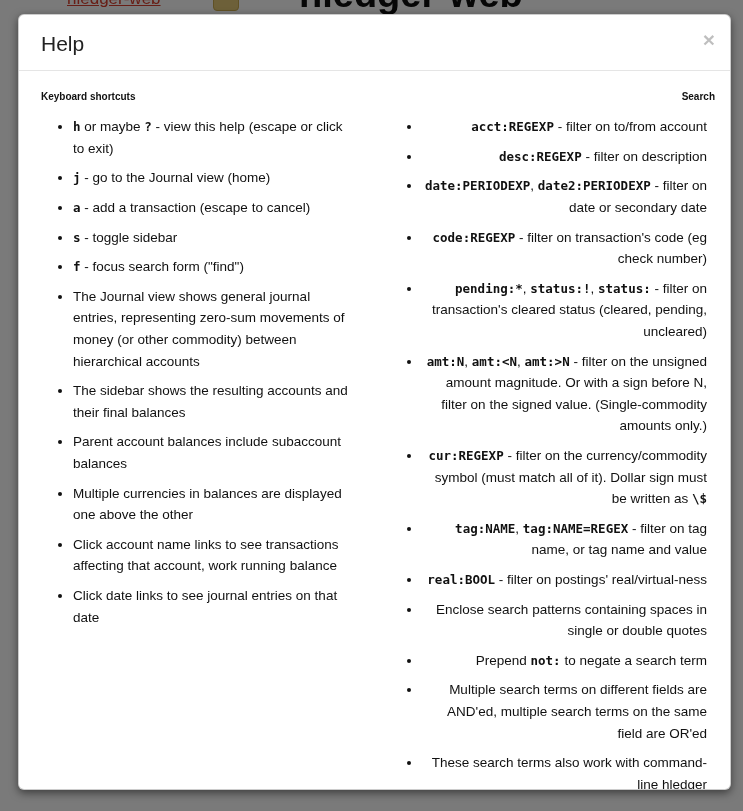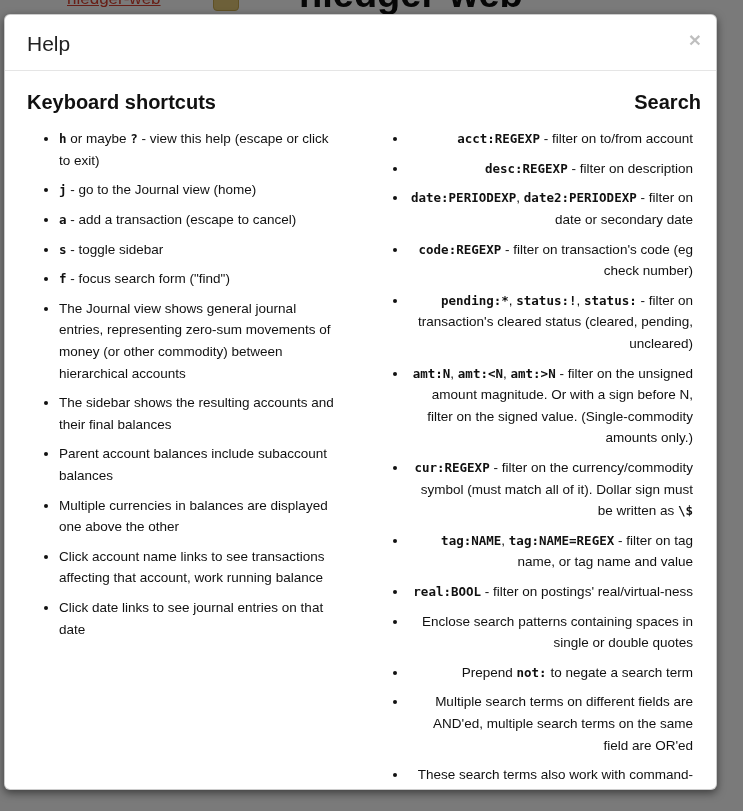--- a/index.html
+++ b/index.html
@@ -32,21 +32,21 @@
 
   
   .backdrop {
     position: absolute; inset: 0;
     background: rgba(0,0,0,0.52);
     cursor: pointer;
   }
 
   
   .modal-box {
-    position: absolute; top: 14px; left: 4px;
+    position: absolute; top: 14px; left: 18px;
     width: 713px; height: 776px;
     background: #fff;
     border: 1px solid rgba(0,0,0,0.2);
     border-radius: 6px;
     box-shadow: 0 3px 9px rgba(0,0,0,0.5);
     overflow: hidden;
   }
   .modal-header {
     position: relative;
     padding: 15px 20px 13px 22px;
@@ -67,21 +67,21 @@
   .modal-body {
     display: flex;
     padding: 20px 15px 24px 22px;
   }
   .col { width: 50%; }
   .col-left  { padding-right: 20px; }
   .col-right { padding-left: 12px; text-align: right; }
 
   .section-heading {
     margin: 0 0 14px 0;
-    font-size: 20px; font-weight: bold; color: #111;
+    font-size: 10px; font-weight: bold; color: #111;
   }
   .section-heading.spaced { margin-top: 26px; }
 
   ul.help-list {
     margin: 0; padding: 0 0 0 24px;
     font-size: 13.5px; line-height: 1.6; color: #111;
   }
   ul.help-list li { margin: 8px; }
   code {
     font-family: "DejaVu Sans Mono", "Liberation Mono", monospace;

